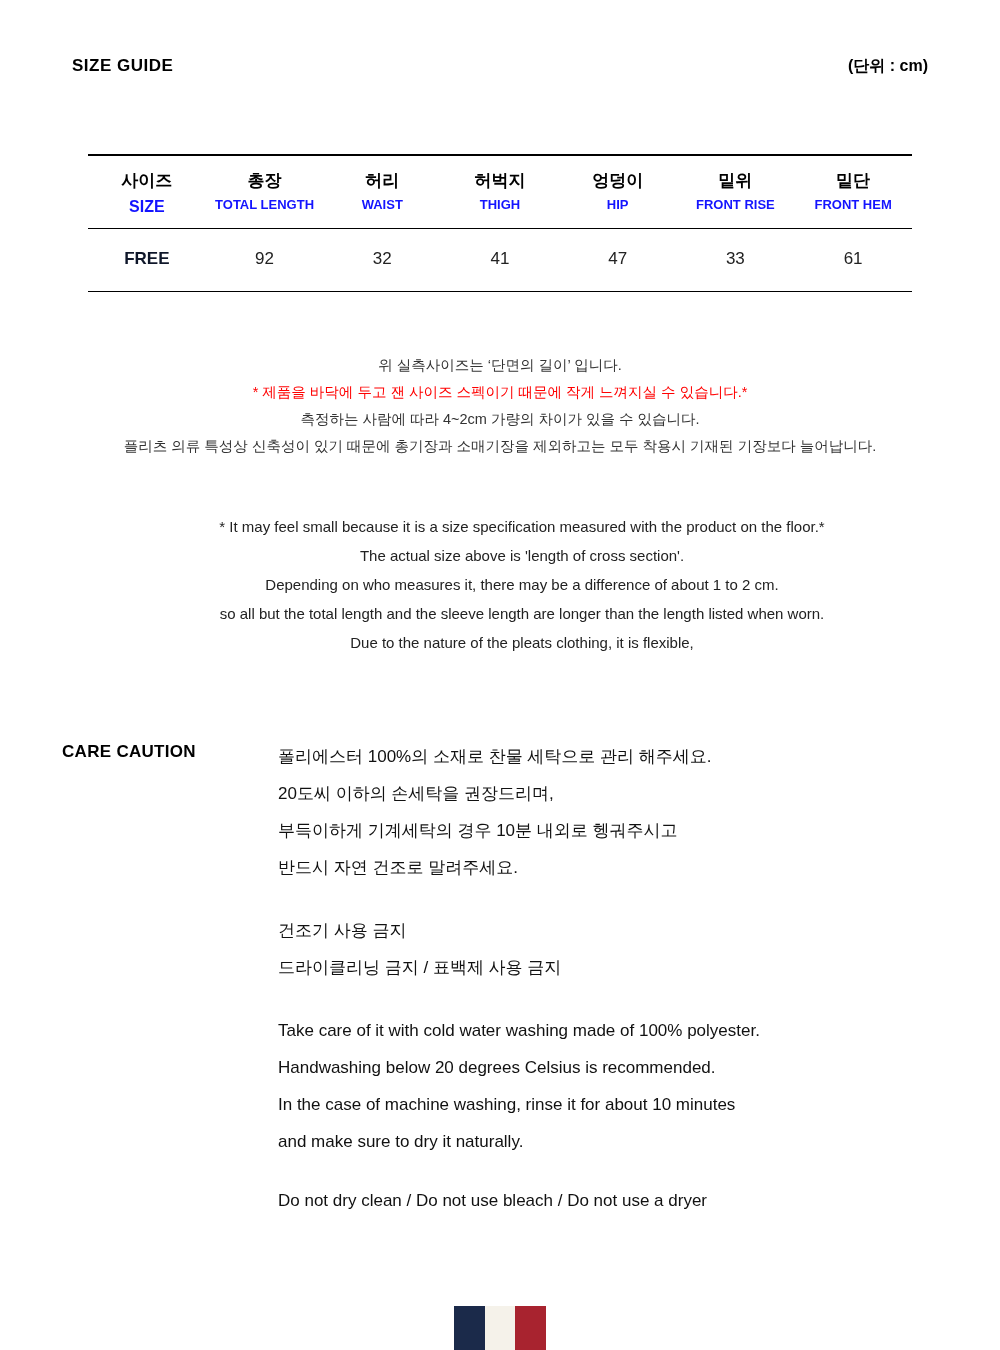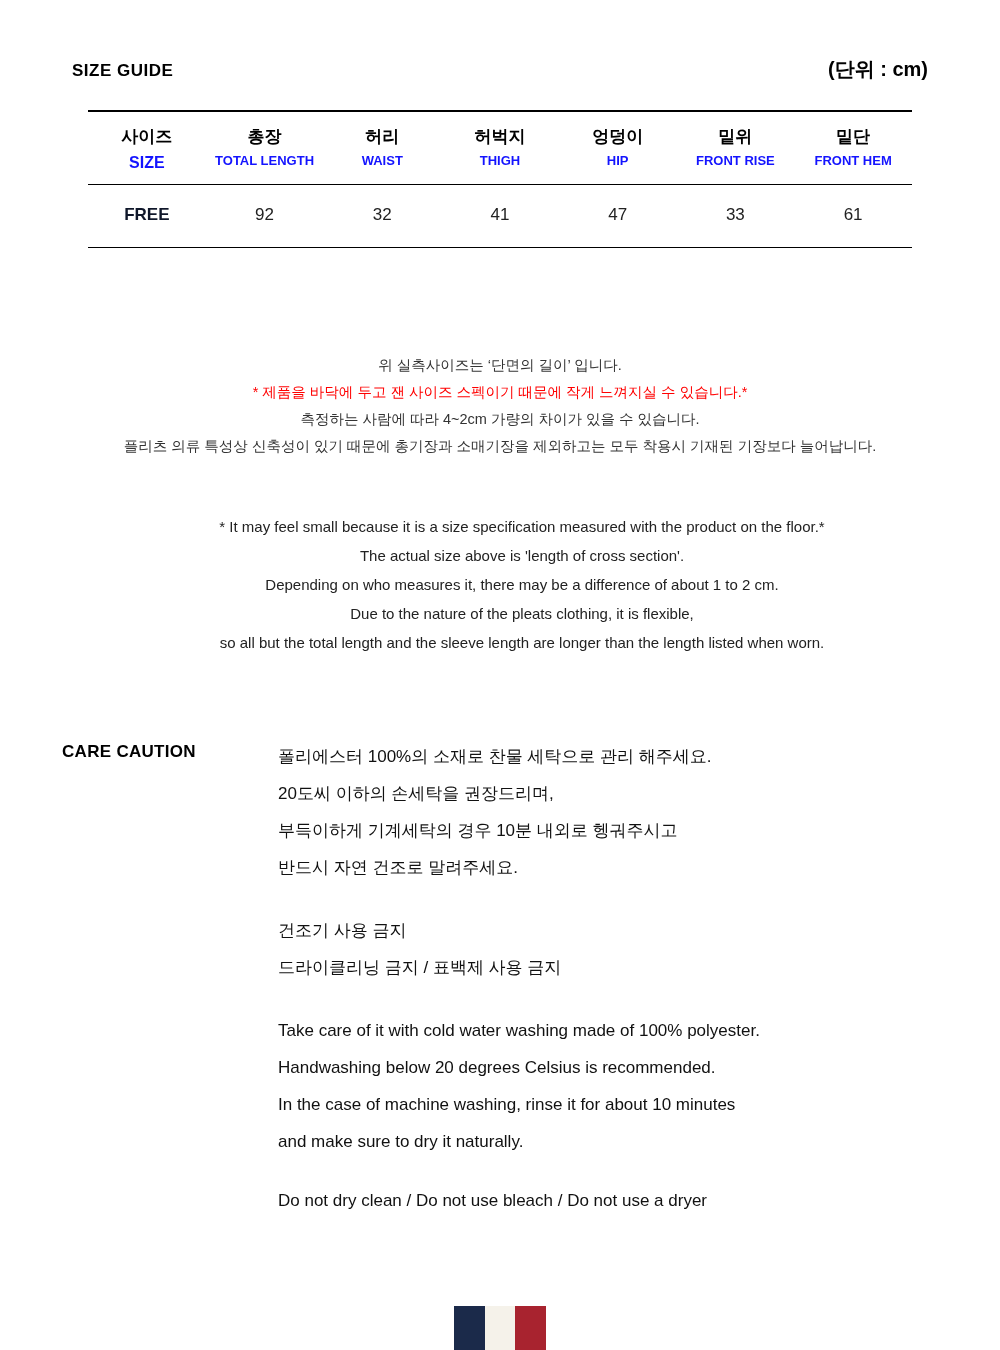--- a/index.html
+++ b/index.html
@@ -25,35 +25,36 @@
     display: flex;
     justify-content: space-between;
     align-items: baseline;
   }
   .header-title {
     font-size: 17px;
     font-weight: bold;
     letter-spacing: 0.5px;
   }
   .header-unit {
-    font-size: 20px;
+    font-size: 16px;
     font-weight: bold;
   }
 
   
   .size-table-wrap {
     position: absolute;
     top: 110px;
     left: 88px;
     right: 88px;
   }
   table.size-table {
     width: 100%;
     border-collapse: collapse;
     table-layout: fixed;
+    margin-top: 44px;
   }
   table.size-table thead tr {
     border-top: 2px solid #000;
     border-bottom: 1.5px solid #000;
   }
   table.size-table tbody tr {
     border-bottom: 1.5px solid #000;
   }
   table.size-table th {
     padding: 14px 2px 12px 2px;
@@ -221,22 +222,22 @@
   <div class="note-line">위 실측사이즈는 ‘단면의 길이’ 입니다.</div>
   <div class="note-line red">* 제품을 바닥에 두고 잰 사이즈 스펙이기 때문에 작게 느껴지실 수 있습니다.*</div>
   <div class="note-line">측정하는 사람에 따라 4~2cm 가량의 차이가 있을 수 있습니다.</div>
   <div class="note-line">플리츠 의류 특성상 신축성이 있기 때문에 총기장과 소매기장을 제외하고는 모두 착용시 기재된 기장보다 늘어납니다.</div>
 </div>
 
 <div class="notes notes-en">
   <div class="note-line red">* It may feel small because it is a size specification measured with the product on the floor.*</div>
   <div class="note-line">The actual size above is 'length of cross section'.</div>
   <div class="note-line">Depending on who measures it, there may be a difference of about 1 to 2 cm.</div>
+  <div class="note-line">so all but the total length and the sleeve length are longer than the length listed when worn.</div>
   <div class="note-line">Due to the nature of the pleats clothing, it is flexible,</div>
-  <div class="note-line">so all but the total length and the sleeve length are longer than the length listed when worn.</div>
 </div>
 
 <div class="care-label">CARE CAUTION</div>
 <div class="care-body">
   <div class="care-line">폴리에스터 100%의 소재로 찬물 세탁으로 관리 해주세요.</div>
   <div class="care-line">20도씨 이하의 손세탁을 권장드리며,</div>
   <div class="care-line">부득이하게 기계세탁의 경우 10분 내외로 헹궈주시고</div>
   <div class="care-line">반드시 자연 건조로 말려주세요.</div>
   <div class="care-gap"></div>
   <div class="care-line">건조기 사용 금지</div>

